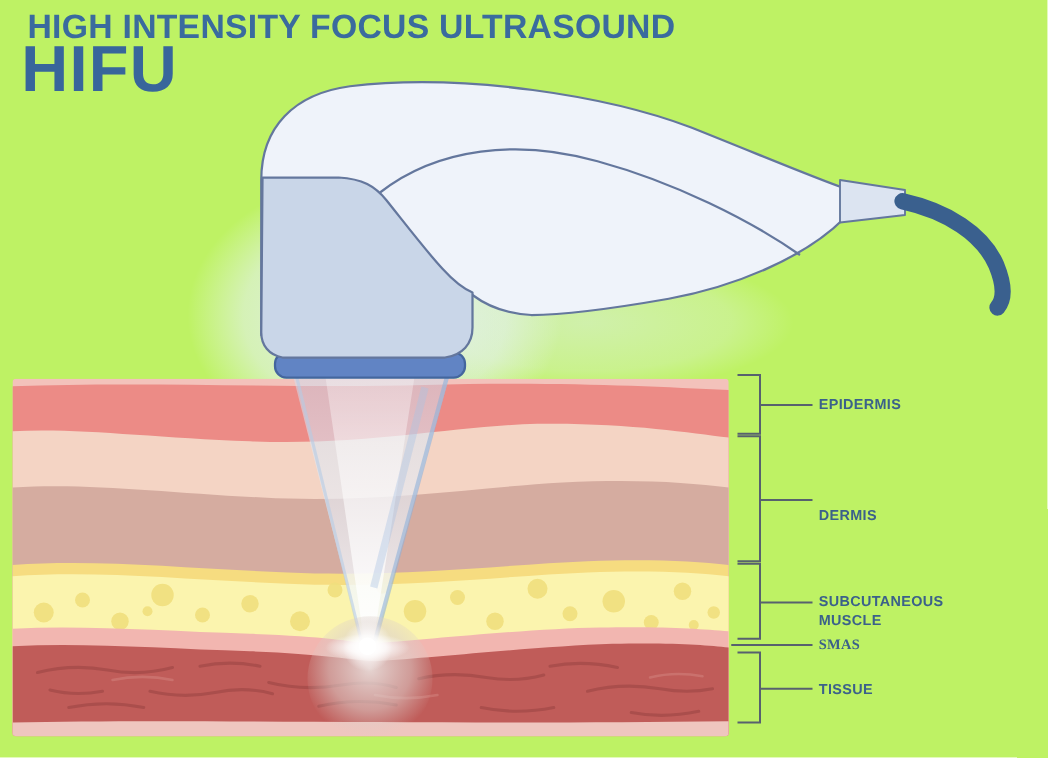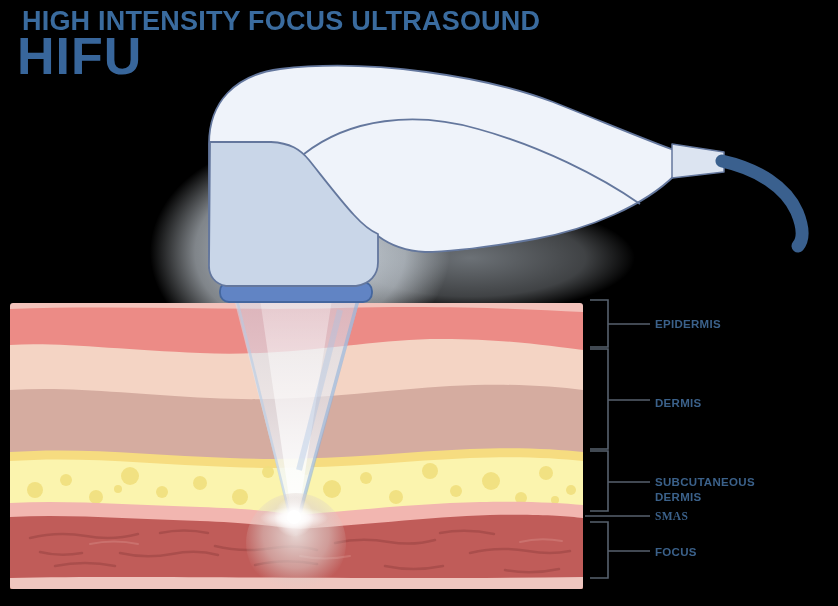--- a/index.html
+++ b/index.html
@@ -1,37 +1,37 @@
 <!DOCTYPE html>
 <html><head>
 <meta charset="utf-8">
 <style>
   html,body{margin:0;padding:0;background:#ffffff;}
   .canvas{
-    position:relative;width:838px;height:606px;background:#000000;
+    position:relative;width:838px;height:606px;background:#bef264;
     overflow:hidden;font-family:"Liberation Sans",sans-serif;
   }
   .hdr-sub{
     position:absolute;left:22px;top:6px;
     font-size:27px;font-weight:bold;color:#3a6b9e;letter-spacing:0.2px;
     white-space:nowrap;
   }
   .hdr-acronym{
     position:absolute;left:17px;top:30px;
     font-size:52px;font-weight:bold;color:#38669b;letter-spacing:1px;
     line-height:1;white-space:nowrap;
   }
   .illus{position:absolute;left:0;top:0;}
   .layer-label{
     position:absolute;left:655px;
     font-size:11.5px;font-weight:bold;color:#3b618a;letter-spacing:0.3px;
     line-height:14.5px;
   }
   .lbl-epidermis{top:317px;}
-  .lbl-dermis{top:396px;}
+  .lbl-dermis{top:406px;}
   .lbl-subcutaneous{top:475px;width:118px;}
   .lbl-smas{top:509px;font-family:Liberation Serif, serif;}
   .lbl-muscle{top:545px;}
 </style>
 </head>
 <body>
 
 <div class="canvas">
 
   <div class="hdr-sub">HIGH INTENSITY FOCUS ULTRASOUND</div>
@@ -186,17 +186,17 @@
       </g>
       <g>
         <path d="M590,522 L608,522 L608,578 L590,578"></path>
         <line x1="608" y1="551" x2="650" y2="551"></line>
       </g>
     </g>
   </svg>
 
   <div class="layer-label lbl-epidermis">EPIDERMIS</div>
   <div class="layer-label lbl-dermis">DERMIS</div>
-  <div class="layer-label lbl-subcutaneous">SUBCUTANEOUS DERMIS</div>
+  <div class="layer-label lbl-subcutaneous">SUBCUTANEOUS MUSCLE</div>
   <div class="layer-label lbl-smas">SMAS</div>
-  <div class="layer-label lbl-muscle">FOCUS</div>
+  <div class="layer-label lbl-muscle">TISSUE</div>
 
 </div>
 
 </body></html>

